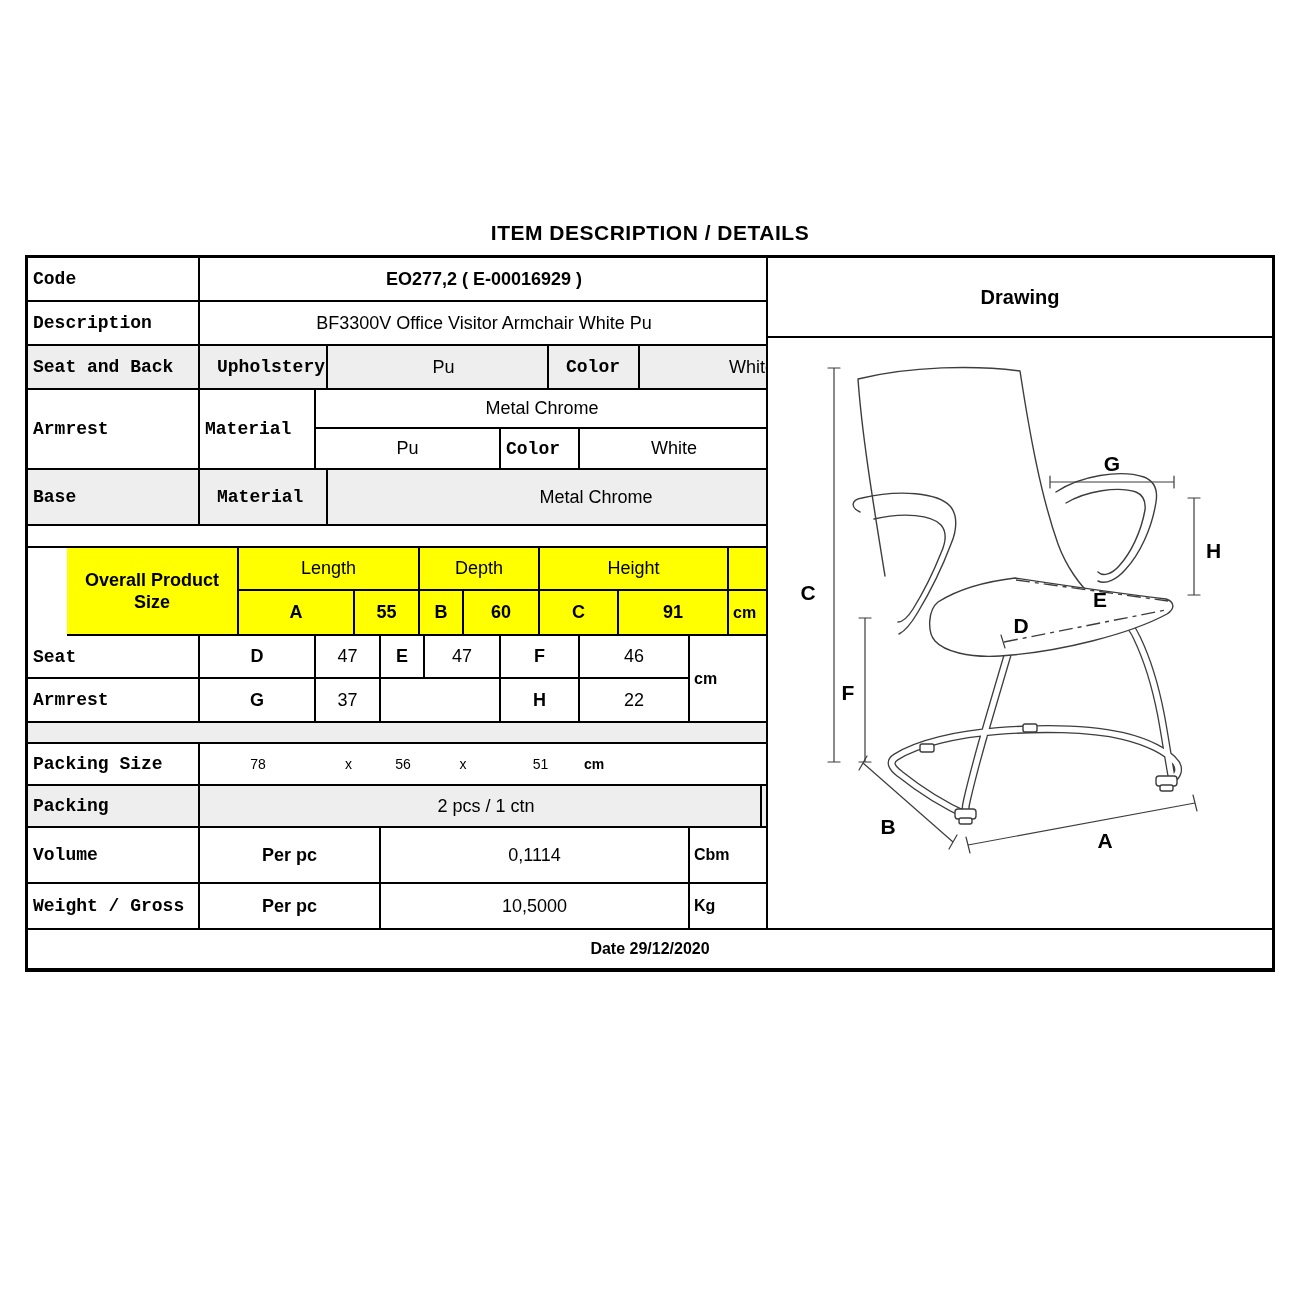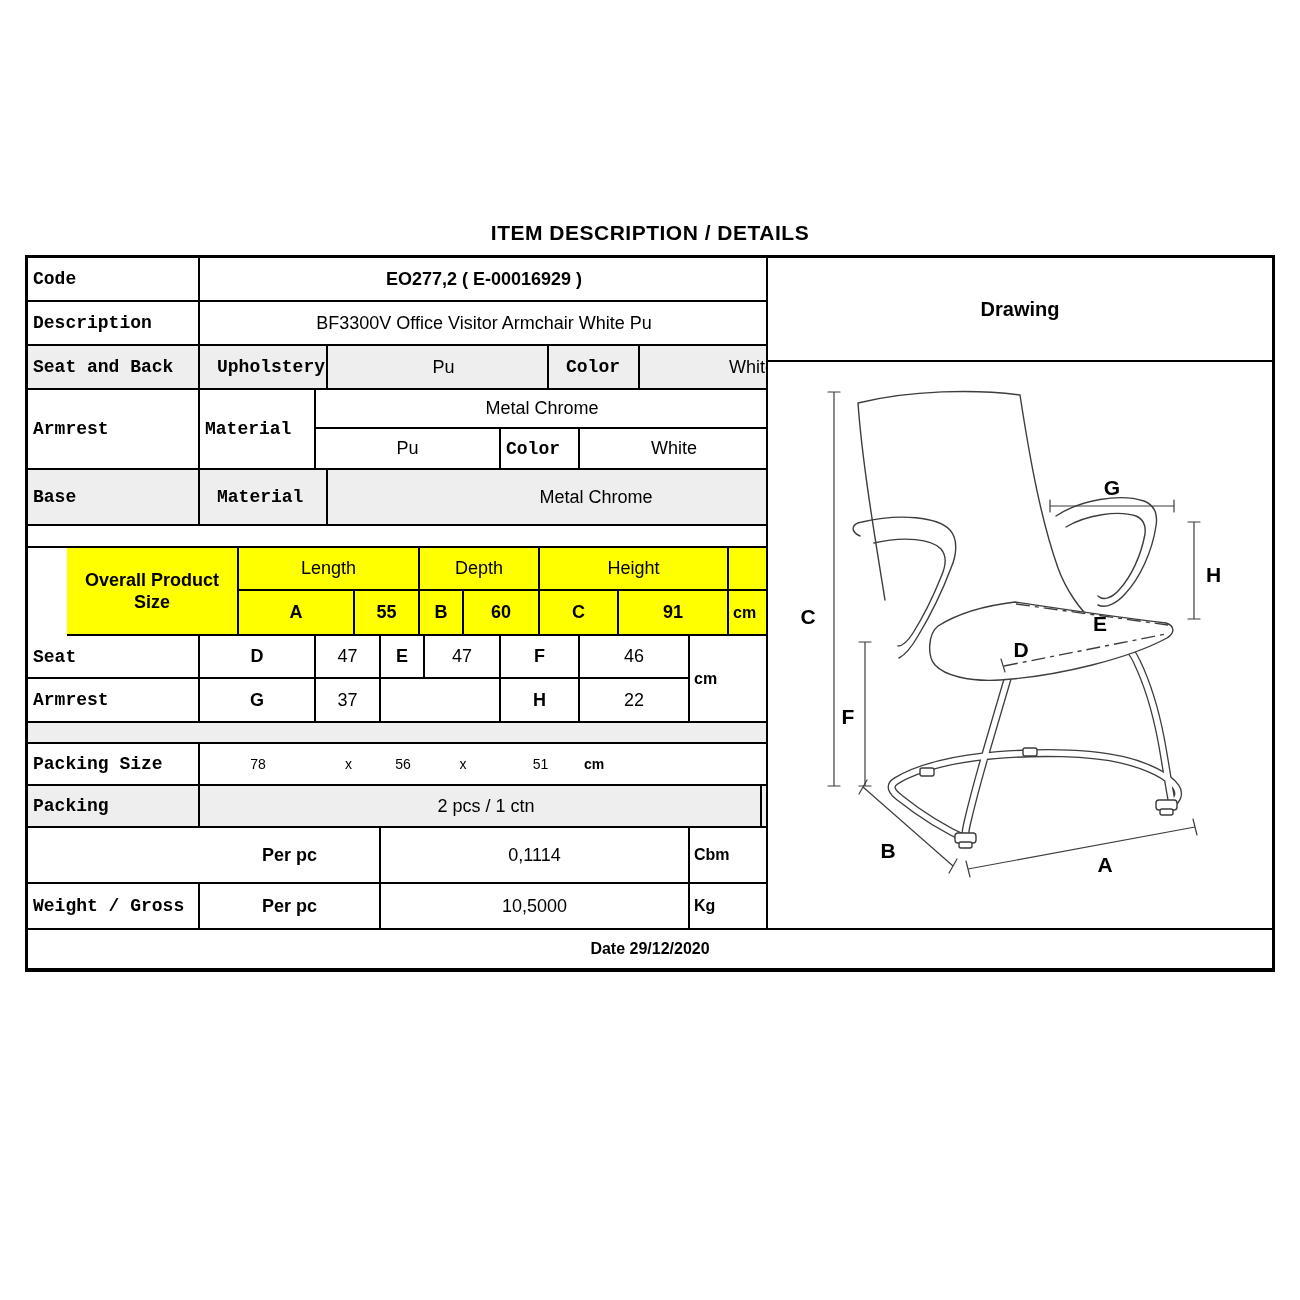--- a/index.html
+++ b/index.html
@@ -38,21 +38,21 @@
     border-bottom:2px solid #000; }
   .arm-block { grid-template-rows:39px 39px; }
   .ylw-block { grid-template-rows:43px 43px; }
   .seat-block { grid-template-rows:43px 42px; }
 
   .psz { display:grid; grid-template-columns:116px 65px 44px 76px 79px 110px 78px; }
   .psz > div { display:flex; align-items:center; justify-content:center; font-size:14px; }
   .psz .unit { justify-content:flex-start; }
 
   .right { flex:1; display:flex; flex-direction:column; background:#fff; }
-  .draw-head { height:104px; border-bottom:2px solid #000; display:flex;
+  .draw-head { height:80px; border-bottom:2px solid #000; display:flex;
     align-items:center; justify-content:center; font-weight:bold; font-size:20px; }
   .draw-area { height:550px; position:relative; }
   .draw-area svg { display:block; width:100%; height:100%; }
 
   .date-row { height:38px; display:flex; align-items:center; justify-content:center;
     font-weight:bold; font-size:16px; background:#fff; }
 
   svg .ln { stroke:var(--stroke,#3d3d3d); stroke-width:1.4; fill:none;
     stroke-linecap:round; stroke-linejoin:round; }
   svg .dim { stroke:var(--stroke,#3d3d3d); stroke-width:1.2; fill:none; stroke-linecap:round; }
@@ -158,20 +158,21 @@
         </div>
       </div>
 
       <div class="row h42 gray">
         <div class="c lab">Packing</div>
         <div class="c" style="grid-column:2/8">2 pcs / 1 ctn</div>
         <div class="c end unit">pcs/ctn</div>
       </div>
 
       <div class="row h43">
+        <div class="c lab">Volume</div>
         <div class="c let" style="grid-column:2/4">Per pc</div>
         <div class="c" style="grid-column:4/8">0,1114</div>
         <div class="c end unit">Cbm</div>
       </div>
 
       <div class="row h44 nb">
         <div class="c lab">Weight / Gross</div>
         <div class="c let" style="grid-column:2/4">Per pc</div>
         <div class="c" style="grid-column:4/8">10,5000</div>
         <div class="c end unit">Kg</div>

